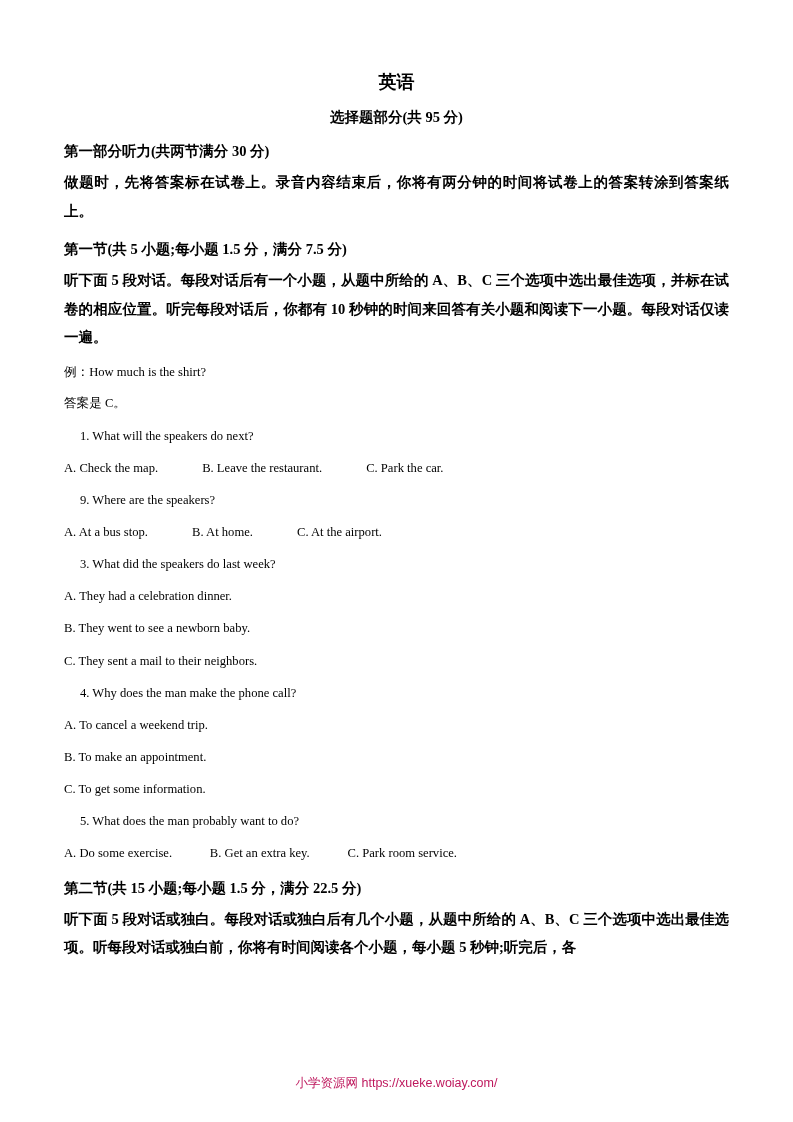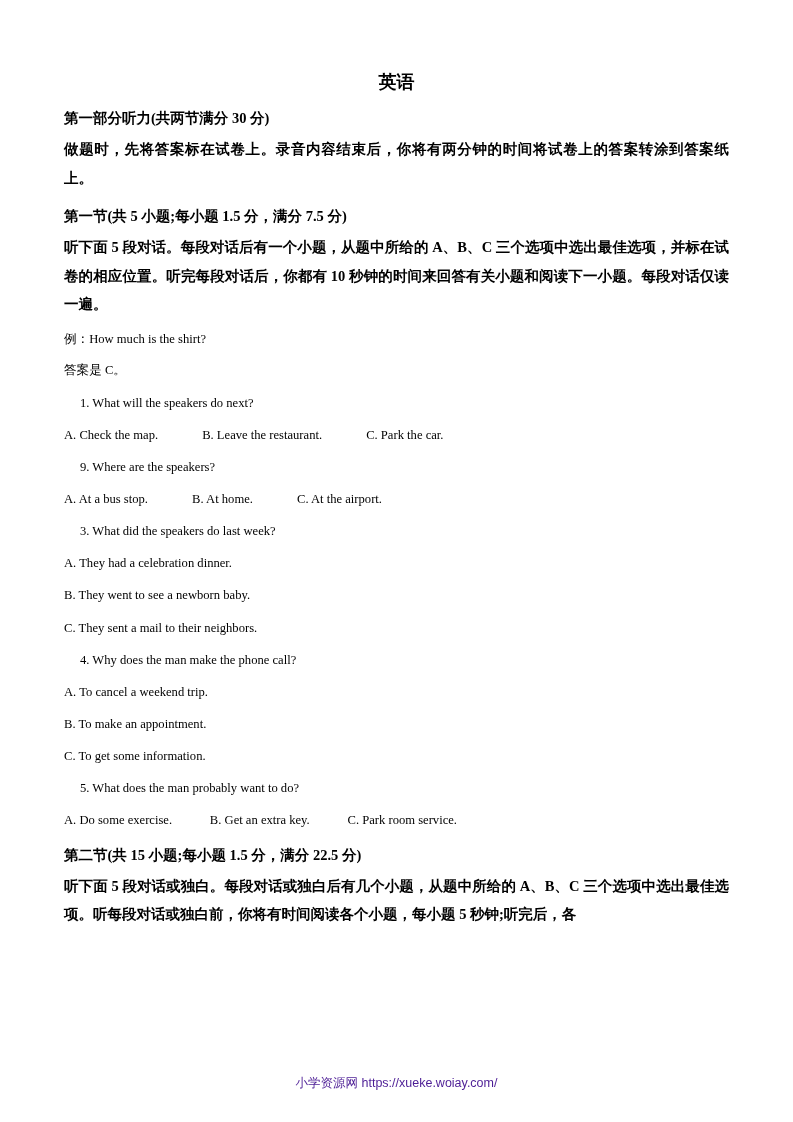--- a/index.html
+++ b/index.html
@@ -71,30 +71,31 @@
     margin: 12px 0 0 0;
     white-space: pre;
   }
   .footer {
     position: absolute;
     left: 0;
     right: 0;
     bottom: 30px;
     text-align: center;
     font-size: 12.5px;
-    color: #4c1d95;
+    color: #be185d;
     font-family: "Liberation Sans", sans-serif;
   }
 </style>
 </head>
 <body>
 
 <div class="page">
 
   <h2 class="doc-subject">英语</h2>
+  <div class="section-banner">选择题部分(共 95 分)</div>
 
   <div class="part-heading">第一部分听力(共两节满分 30 分)</div>
   <div class="bold-para">做题时，先将答案标在试卷上。录音内容结束后，你将有两分钟的时间将试卷上的答案转涂到答案纸上。</div>
 
   <div class="part-heading">第一节(共 5 小题;每小题 1.5 分，满分 7.5 分)</div>
   <div class="bold-para">听下面 5 段对话。每段对话后有一个小题，从题中所给的 A、B、C 三个选项中选出最佳选项，并标在试卷的相应位置。听完每段对话后，你都有 10 秒钟的时间来回答有关小题和阅读下一小题。每段对话仅读一遍。</div>
 
   <div class="plain-line">例：How much is the shirt?</div>
   <div class="plain-line">答案是 C。</div>
 

